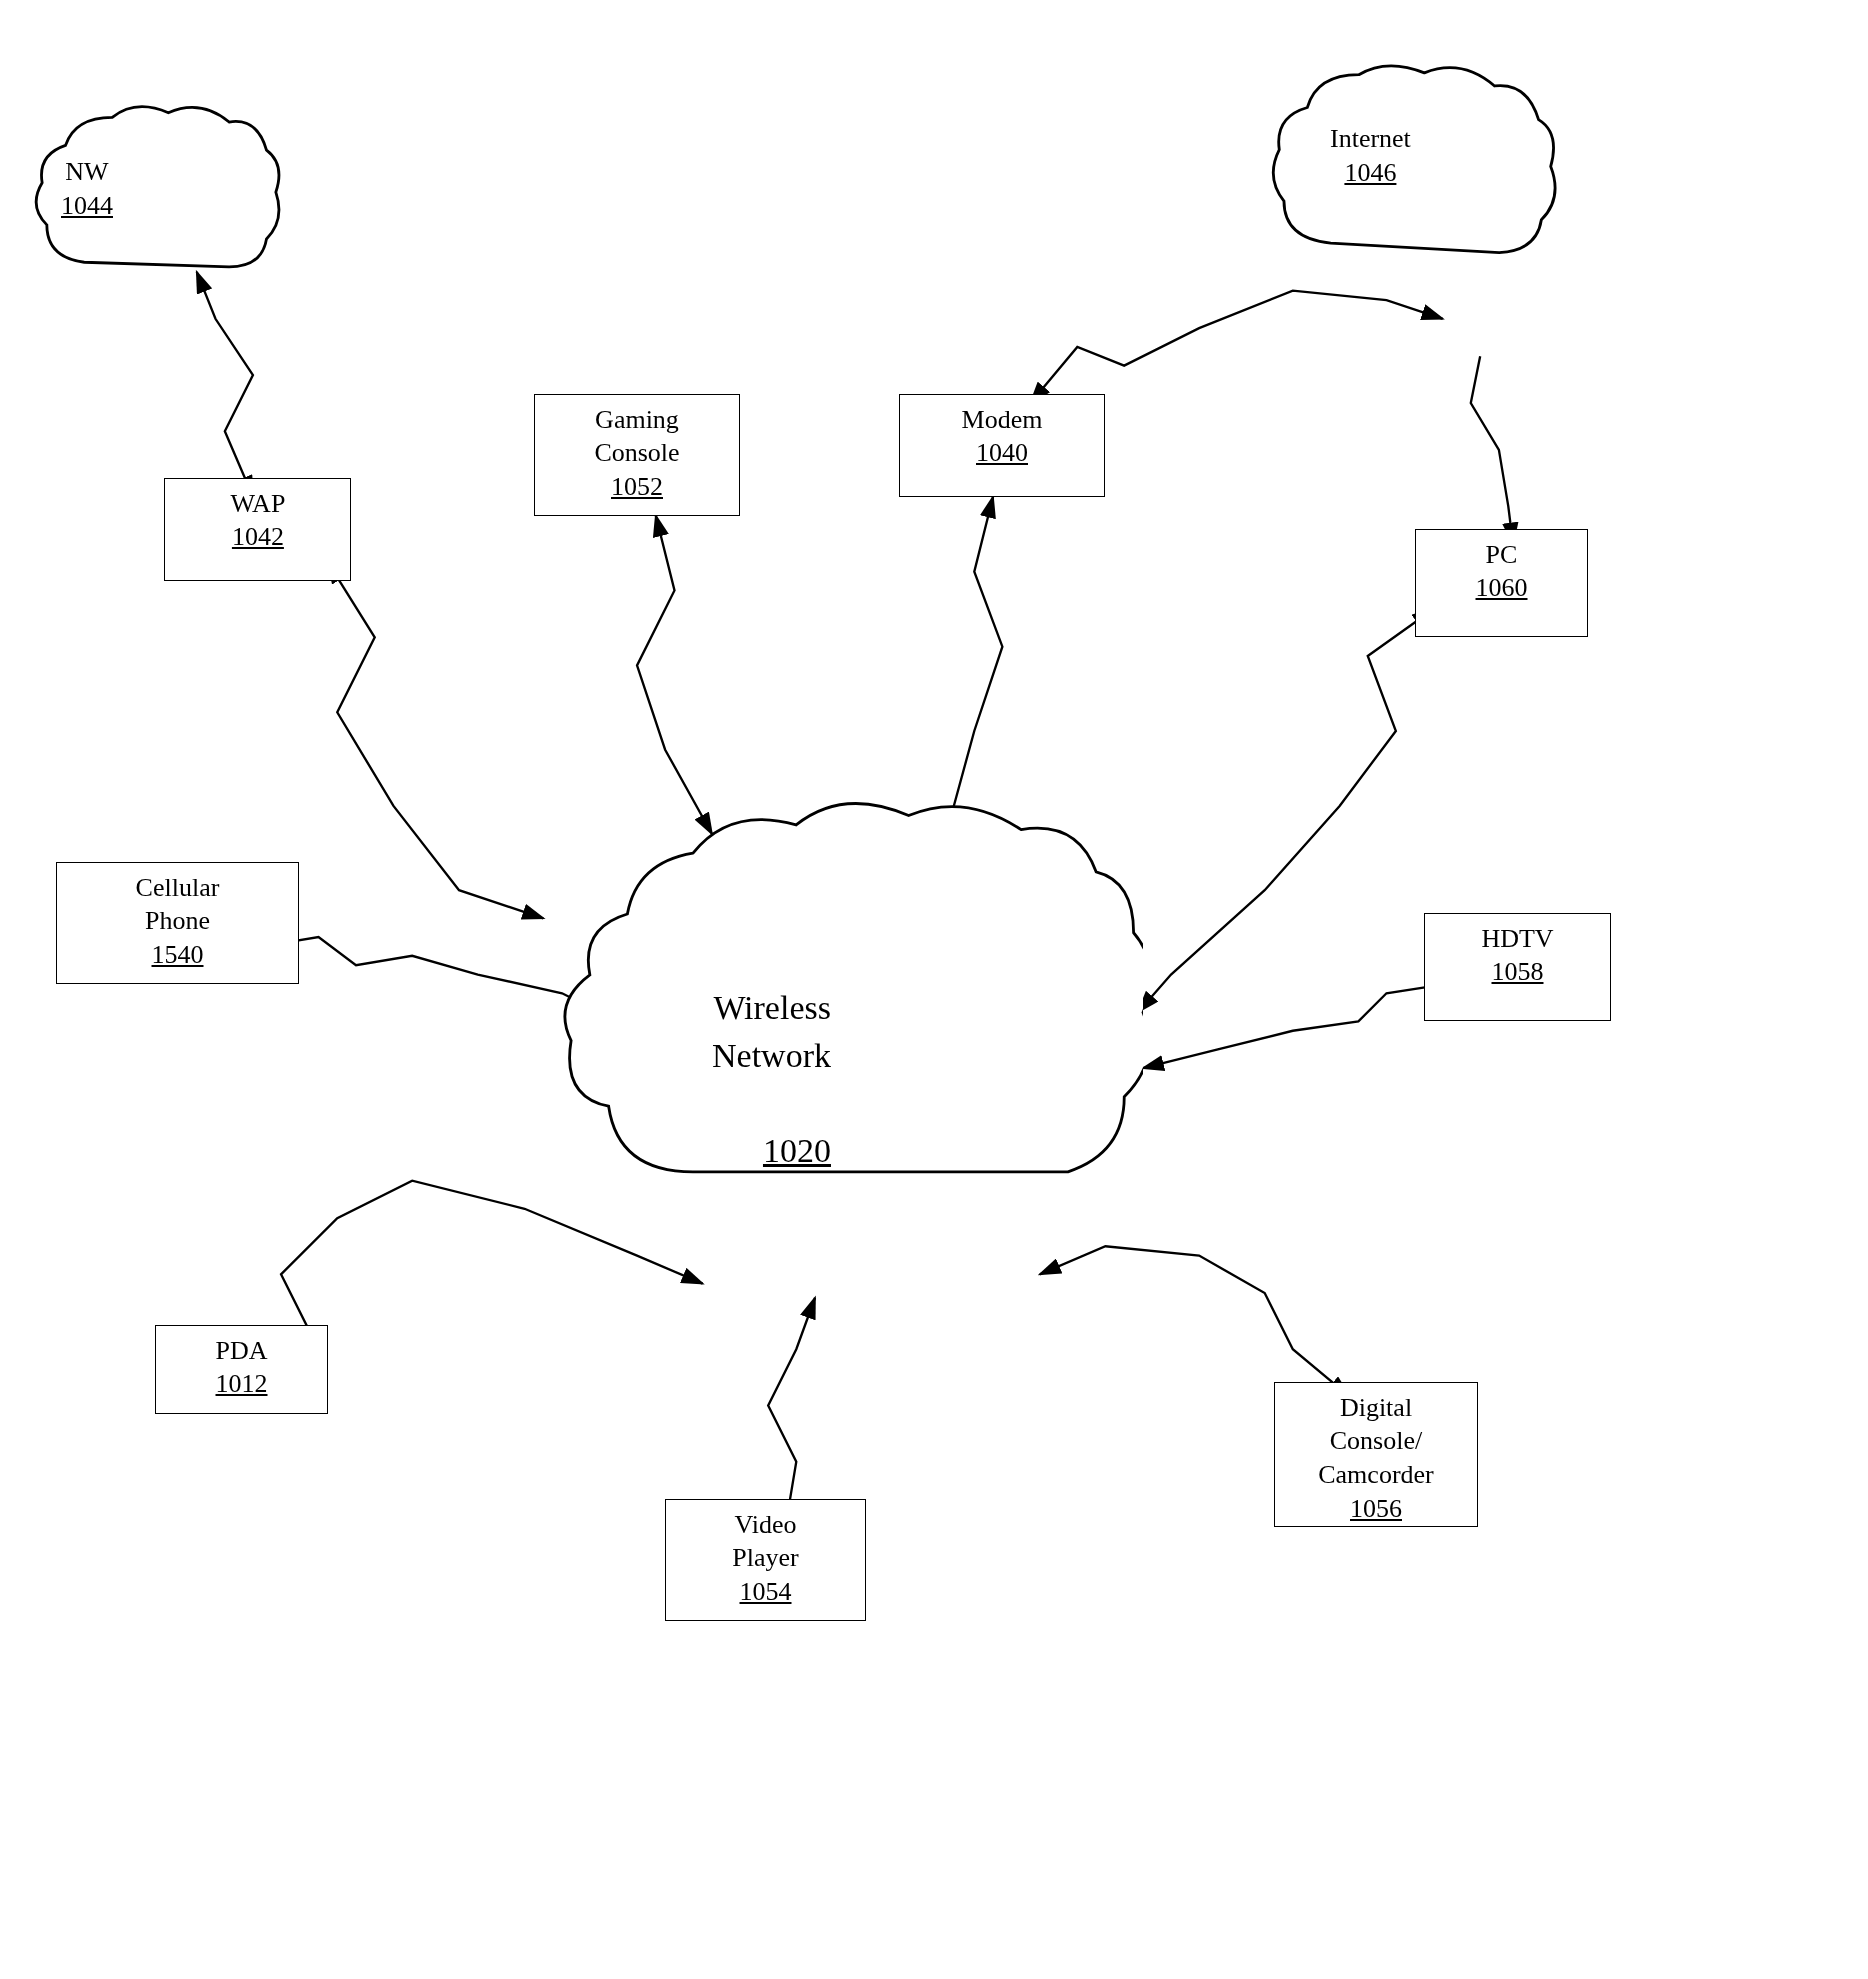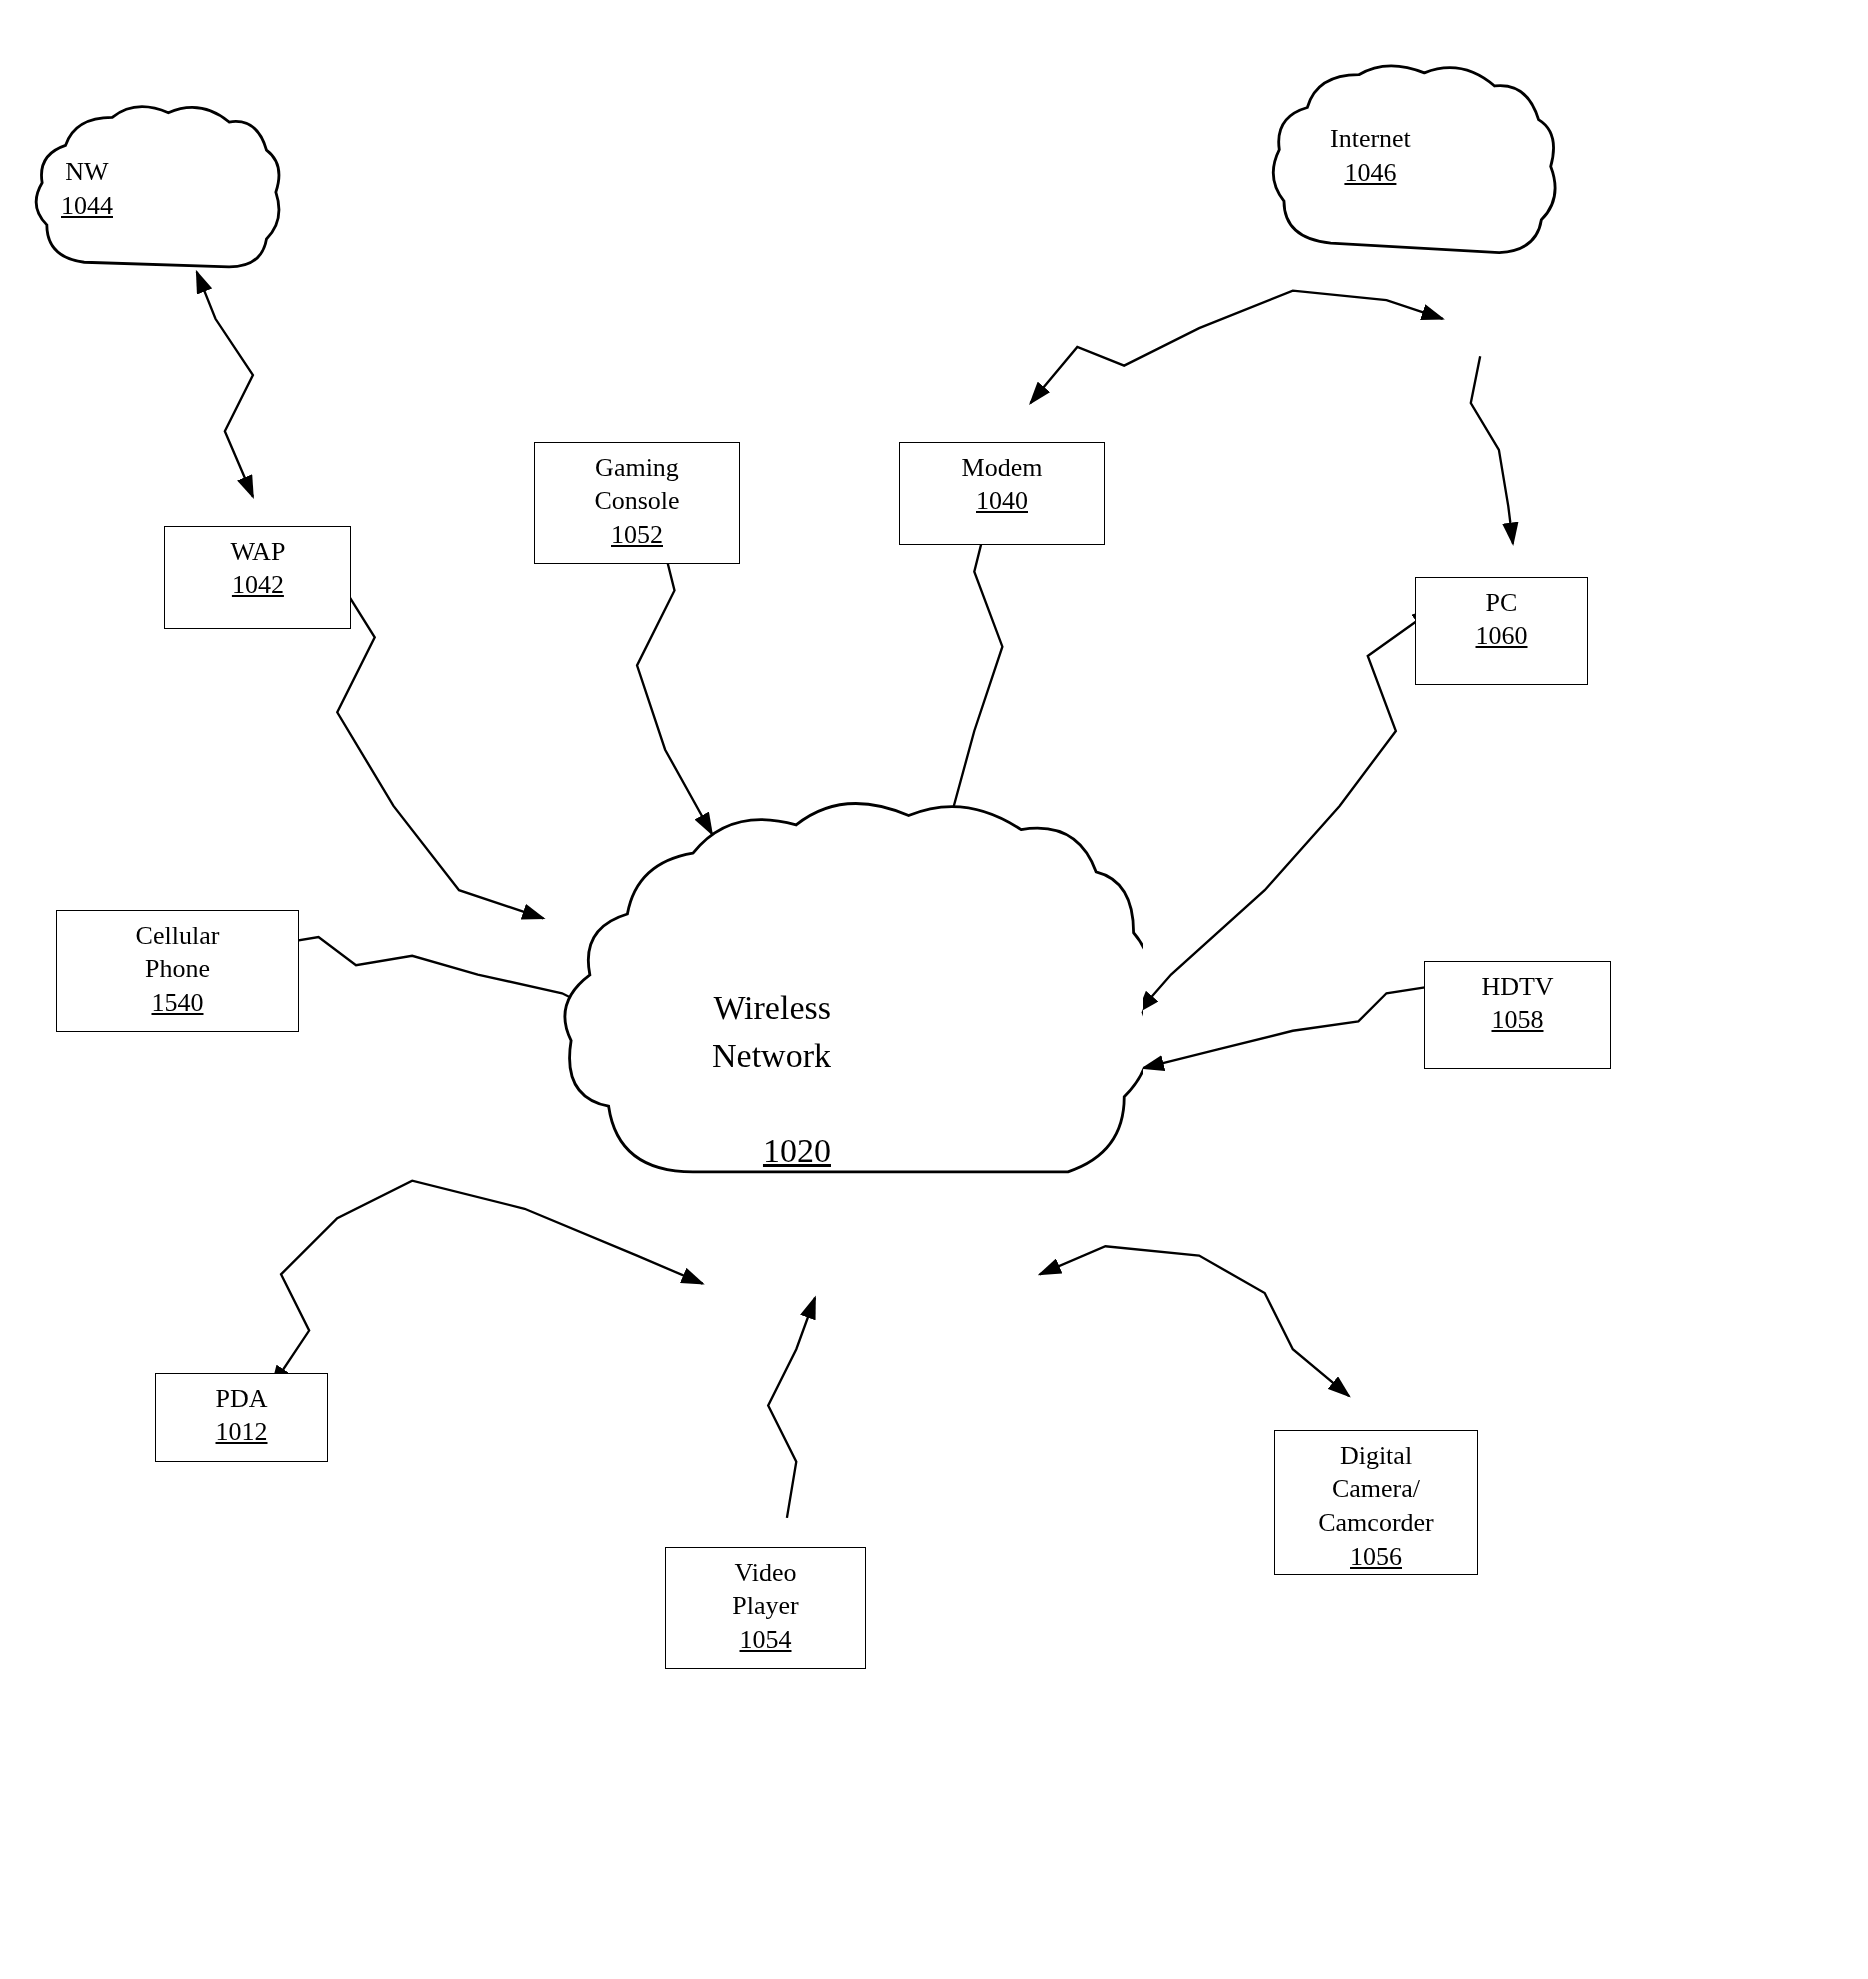--- a/index.html
+++ b/index.html
@@ -13,21 +13,20 @@
     }
 
     .node-box {
       position: absolute;
       border: 1.9px solid #000;
       background: #fff;
       text-align: center;
       padding: 7.5px 11.2px;
       font-size: 26px;
       line-height: 1.3;
-      margin-top: 48px;
     }
 
     .node-box .label {
       display: block;
     }
 
     .node-box .number {
       display: block;
       text-decoration: underline;
     }
@@ -172,17 +171,17 @@
 </div>
 
 <div class="node-box" style="left:665px; top:1499px; width:201px; height:122px;">
   <span class="label">Video</span>
   <span class="label">Player</span>
   <span class="number">1054</span>
 </div>
 
 <div class="node-box" style="left:1274px; top:1382px; width:204px; height:145px;">
   <span class="label">Digital</span>
-  <span class="label">Camera/</span>
+  <span class="label">Console/</span>
   <span class="label">Camcorder</span>
   <span class="number">1056</span>
 </div>
 
 
 </body></html>

